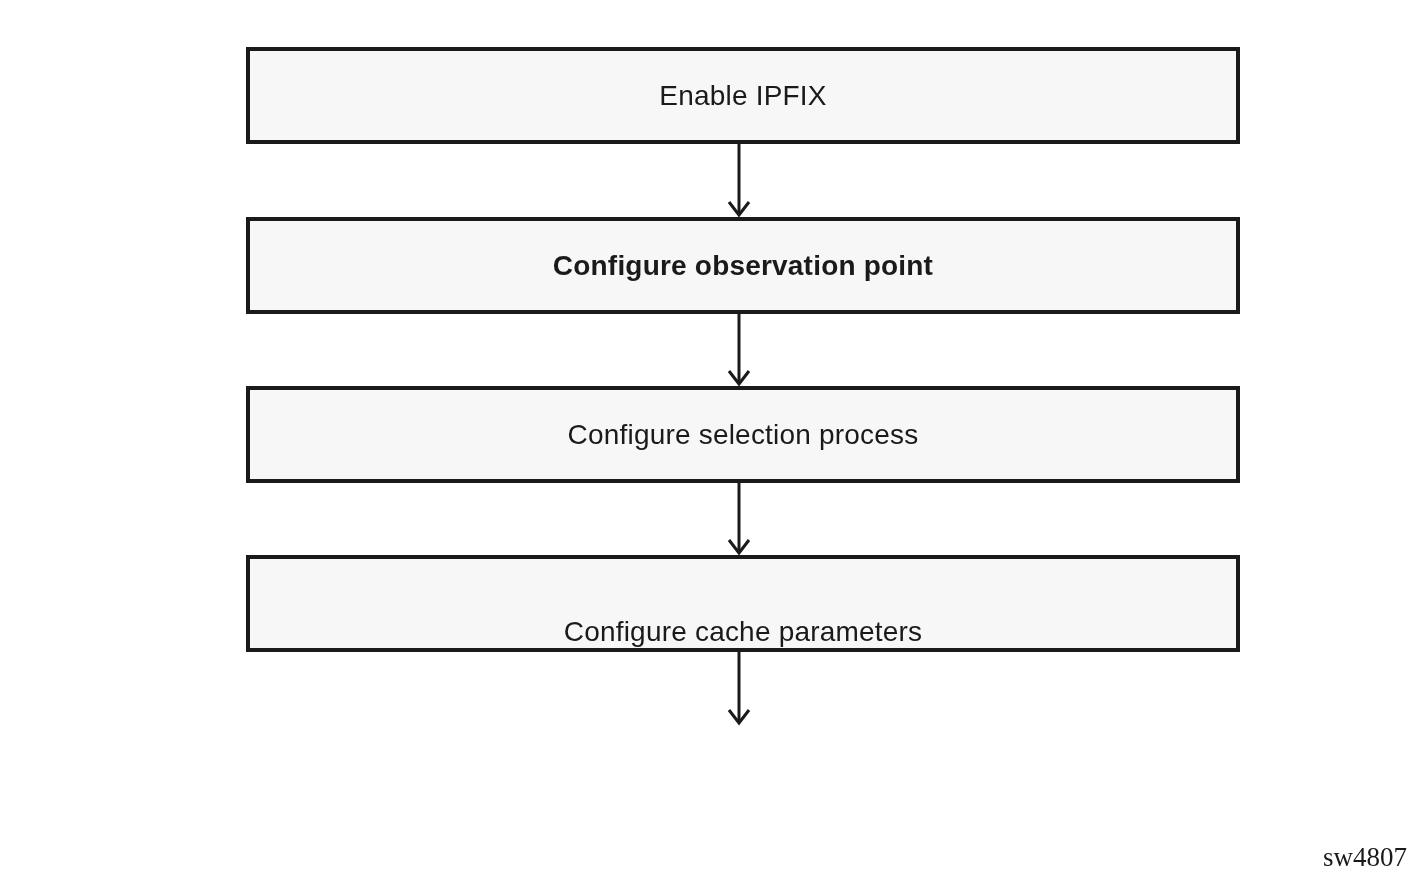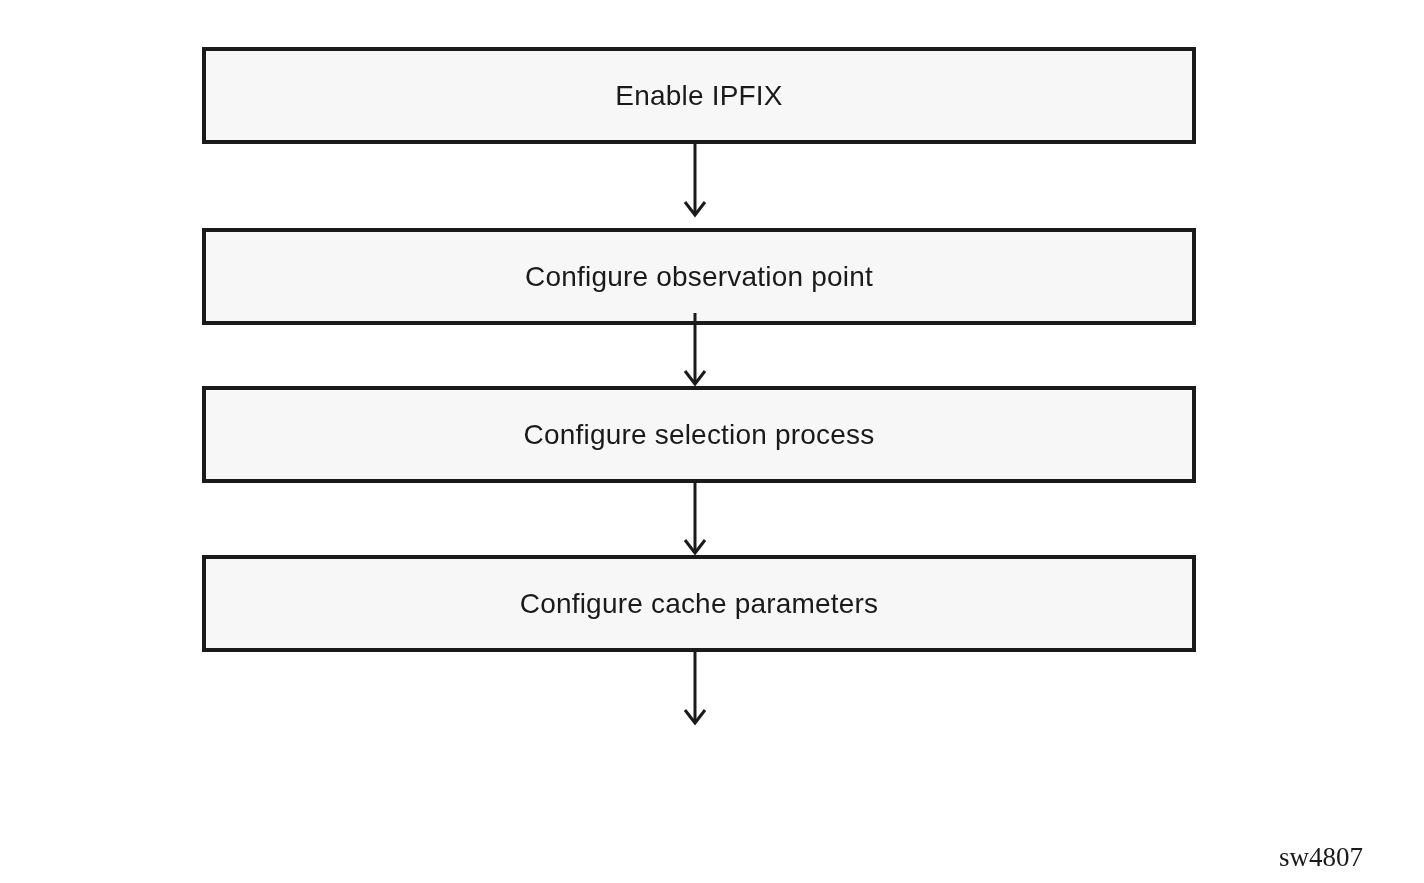--- a/index.html
+++ b/index.html
@@ -6,42 +6,43 @@
   html, body {
     width: 1424px; height: 883px;
     background: #ffffff;
     font-family: "Liberation Sans", sans-serif;
     overflow: hidden;
   }
   .canvas {
     position: relative;
     width: 1379px; height: 883px;
     background: #ffffff;
+    margin-left: 44px;
   }
   .flow-box {
     position: absolute;
     left: 202px;
     width: 994px;
     height: 97px;
     background: #f7f7f7;
     border: 4px solid #1a1a1a;
     display: flex;
     align-items: center;
     justify-content: center;
   }
   .flow-box .box-label {
     font-size: 28px;
     color: #1a1a1a;
     letter-spacing: 0.2px;
     text-align: center;
   }
   .box-1 { top: 47px; }
-  .box-2 { top: 228px; }
+  .box-2 { top: 217px; font-weight: bold; }
   .box-3 { top: 386px; }
-  .box-4 { top: 555px; }
+  .box-4 { top: 555px; align-items: flex-end; }
   .box-5 { top: 725px; }
 
   .flow-arrow {
     position: absolute;
     left: 681px;
     width: 28px;
     height: 74px;
   }
   .arrow-1 { top: 144px; }
   .arrow-2 { top: 313px; }

